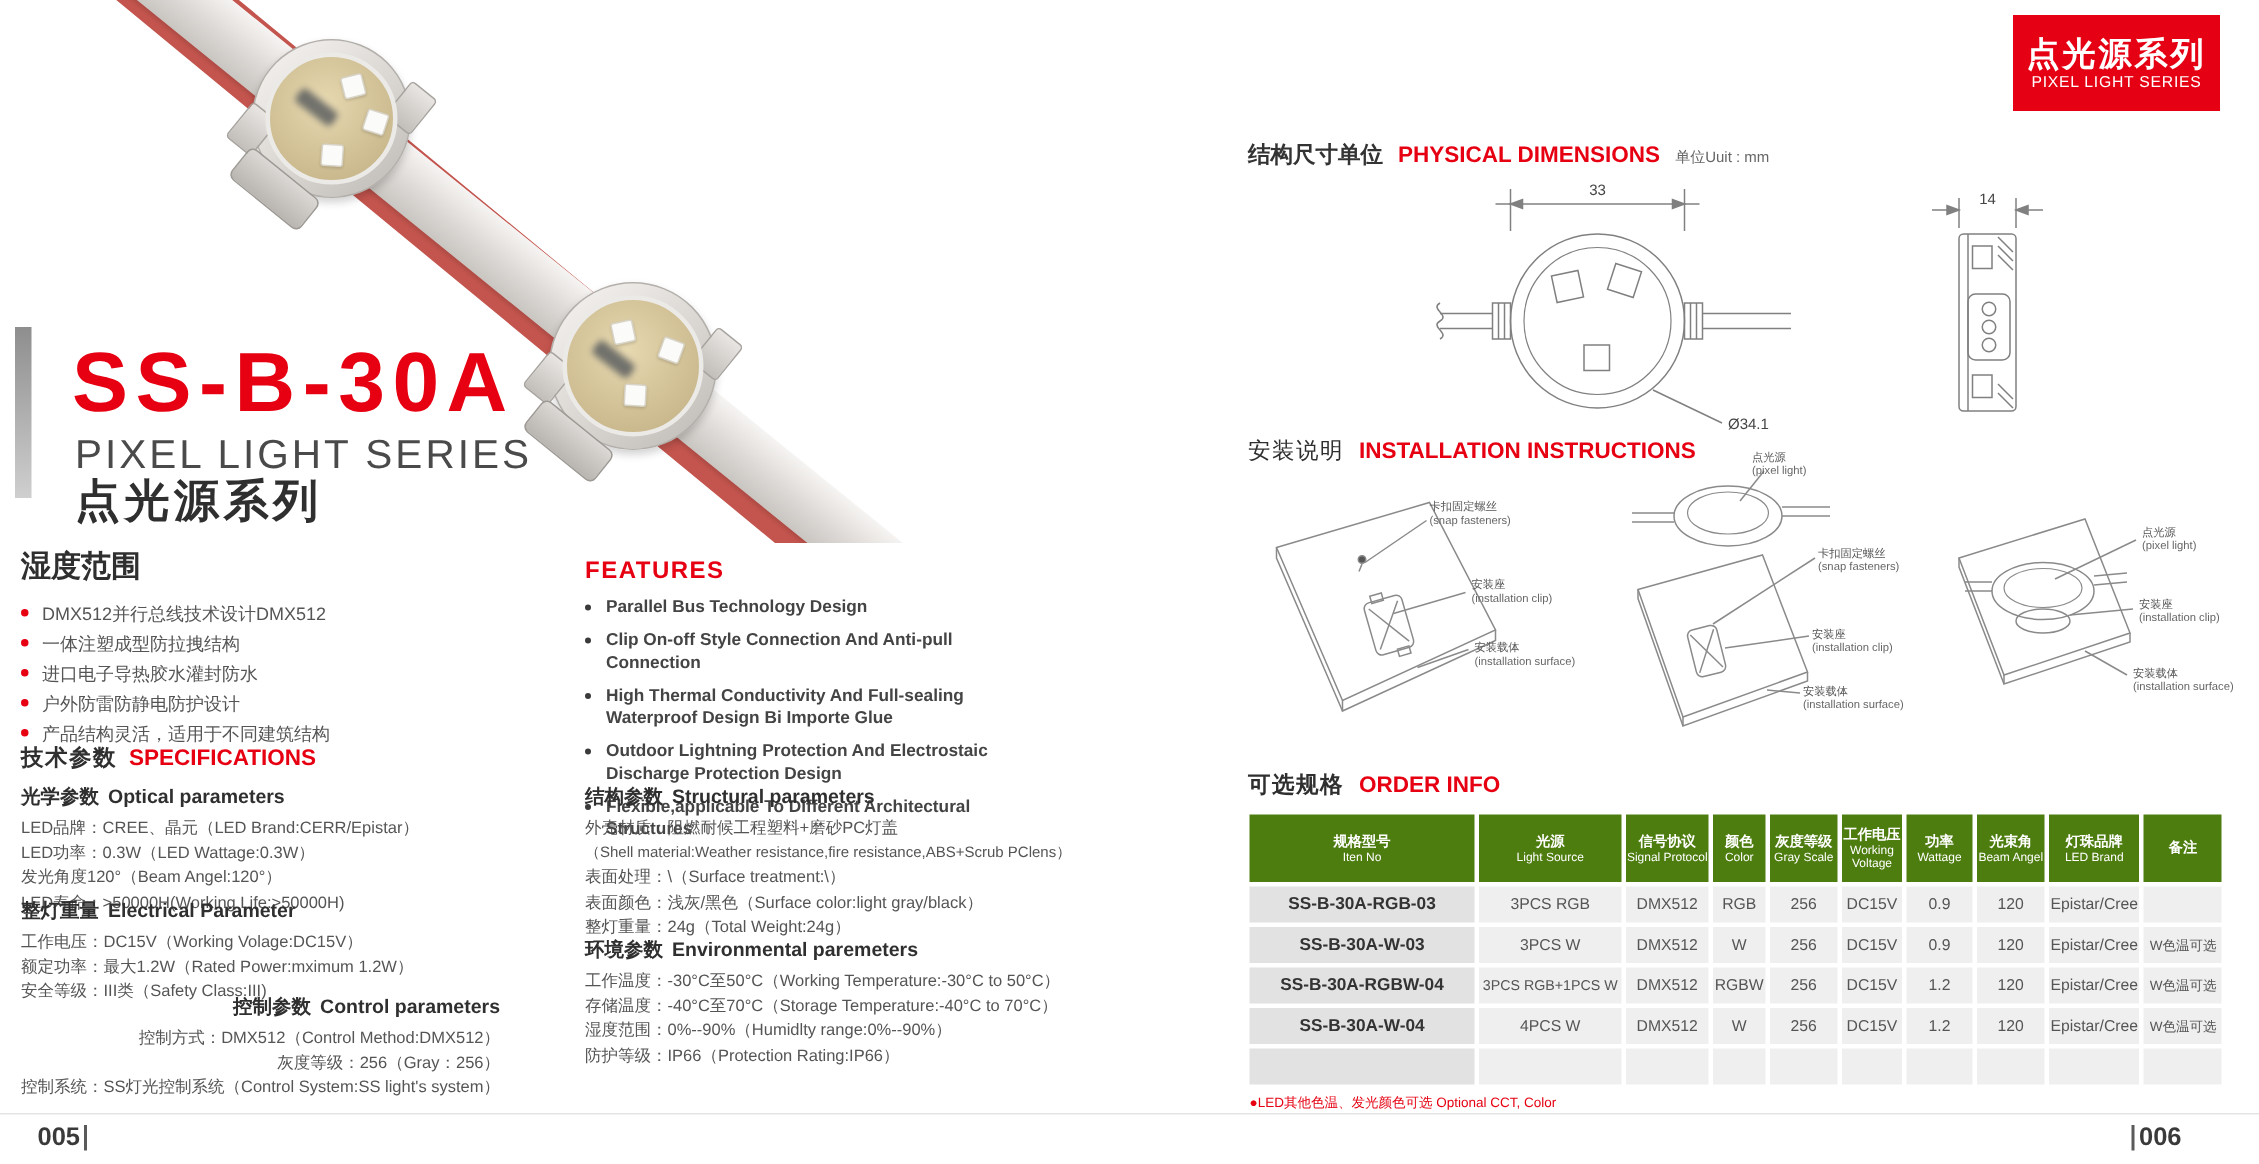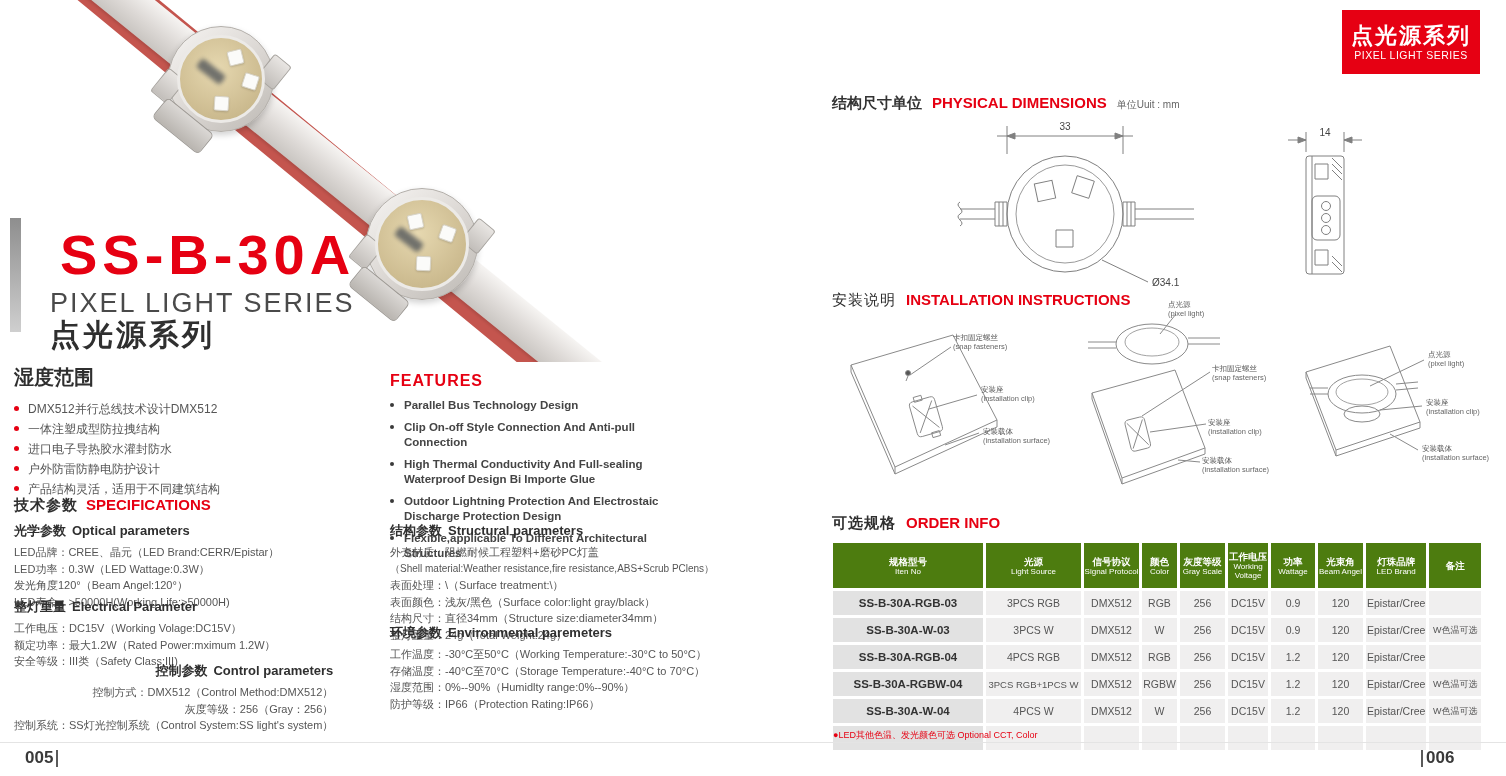--- a/index.html
+++ b/index.html
@@ -13,21 +13,21 @@
   .ribbon{left:86px;top:-50px;width:1100px;height:40px;background:linear-gradient(to bottom,#f6f4f2,#ddd9d6 55%,#c9c5c1);transform-origin:0 50%;transform:rotate(39deg);border-radius:3px;box-shadow:0 2px 3px rgba(0,0,0,.12);}
   .mod{border-radius:50%;background:linear-gradient(140deg,#f7f5f3,#d9d5d1 55%,#bdb9b4);border:1px solid #b3afaa;box-shadow:0 3px 6px rgba(0,0,0,.18);}
   .mod .conn{position:absolute;width:20px;height:28px;background:linear-gradient(#e8e5e2,#c2beba);border:1px solid #a7a39e;border-radius:3px;}
   .dome{position:absolute;left:8px;top:8px;right:8px;bottom:8px;border-radius:50%;background:radial-gradient(circle at 45% 38%,#e6d8b0,#cfbe93 62%,#c0af82);border:3px solid #eceae7;}
   .led{position:absolute;width:13px;height:13px;background:#fbfbf9;border:1px solid #d8d4c8;border-radius:2px;box-shadow:0 1px 2px rgba(0,0,0,.15);}
   .smudge{position:absolute;width:30px;height:11px;background:#4d5258;opacity:.75;filter:blur(2px);transform:rotate(38deg);border-radius:3px;}
   .clipbit{position:absolute;width:58px;height:24px;background:linear-gradient(#dbd8d5,#b9b5b0);border:1px solid #9d9994;border-radius:5px;transform:rotate(39deg);}
 
   
   .accent-bar{left:10px;top:218px;width:11px;height:114px;background:linear-gradient(to bottom,#8e8e8e,#cfcfcf);}
-  .model-title{left:48px;top:226px;font-size:56px;font-weight:bold;color:#e60012;letter-spacing:5px;line-height:58px;margin-left:12px;}
+  .model-title{left:48px;top:226px;font-size:56px;font-weight:bold;color:#e60012;letter-spacing:5px;line-height:58px;}
   .series-en{left:50px;top:288px;font-size:27px;color:#4a4a4a;letter-spacing:2px;line-height:30px;}
   .series-cn{left:50px;top:318px;font-size:30px;font-weight:bold;color:#2f2f2f;letter-spacing:3px;line-height:34px;}
 
   .h-cn{font-size:20px;font-weight:bold;color:#2f2f2f;}
   .sec-h{display:flex;align-items:baseline;gap:8px;}
   .sec-h .cn{font-size:15px;font-weight:bold;color:#2f2f2f;letter-spacing:1px;}
   .sec-h .en{font-size:15px;font-weight:bold;color:#e60012;}
 
   ul.blist{list-style:none;margin:8px 0 0;padding:0;}
   ul.blist li{position:relative;padding-left:14px;font-size:12px;color:#555;line-height:20px;}
@@ -151,21 +151,20 @@
     <div class="ln">灰度等级：256（Gray：256）</div>
     <div class="ln">控制系统：SS灯光控制系统（Control System:SS light's system）</div>
   </div>
 
   <div class="abs spec-block" style="left:390px;top:522px;">
     <div class="sh"><span>结构参数</span><span class="e">Structural parameters</span></div>
     <div class="ln">外壳材质：阻燃耐候工程塑料+磨砂PC灯盖</div>
     <div class="ln" style="font-size:10px;">（Shell material:Weather resistance,fire resistance,ABS+Scrub PClens）</div>
     <div class="ln">表面处理：\（Surface treatment:\）</div>
     <div class="ln">表面颜色：浅灰/黑色（Surface color:light gray/black）</div>
-    <div class="ln">结构尺寸：直径34mm（Structure size:diameter34mm）</div>
     <div class="ln">整灯重量：24g（Total Weight:24g）</div>
   </div>
 
   <div class="abs spec-block" style="left:390px;top:624px;">
     <div class="sh"><span>环境参数</span><span class="e">Environmental paremeters</span></div>
     <div class="ln">工作温度：-30°C至50°C（Working Temperature:-30°C to 50°C）</div>
     <div class="ln">存储温度：-40°C至70°C（Storage Temperature:-40°C to 70°C）</div>
     <div class="ln">湿度范围：0%--90%（Humidlty range:0%--90%）</div>
     <div class="ln">防护等级：IP66（Protection Rating:IP66）</div>
   </div>
@@ -426,32 +425,20 @@
           <td>DMX512</td>
       <td>W</td>
           <td>256</td>
       <td>DC15V</td>
           <td>0.9</td>
       <td>120</td>
           <td>Epistar/Cree</td>
       <td style="font-size:9px;">W色温可选</td>
     </tr>
     <tr>
-      <td class="model">SS-B-30A-RGB-04</td>
-      <td>4PCS RGB</td>
-          <td>DMX512</td>
-      <td>RGB</td>
-          <td>256</td>
-      <td>DC15V</td>
-          <td>1.2</td>
-      <td>120</td>
-          <td>Epistar/Cree</td>
-      <td style="font-size:9px;"></td>
-    </tr>
-    <tr>
       <td class="model">SS-B-30A-RGBW-04</td>
       <td style="font-size:9.5px;">3PCS RGB+1PCS W</td>
           <td>DMX512</td>
       <td>RGBW</td>
           <td>256</td>
       <td>DC15V</td>
           <td>1.2</td>
       <td>120</td>
           <td>Epistar/Cree</td>
       <td style="font-size:9px;">W色温可选</td>

